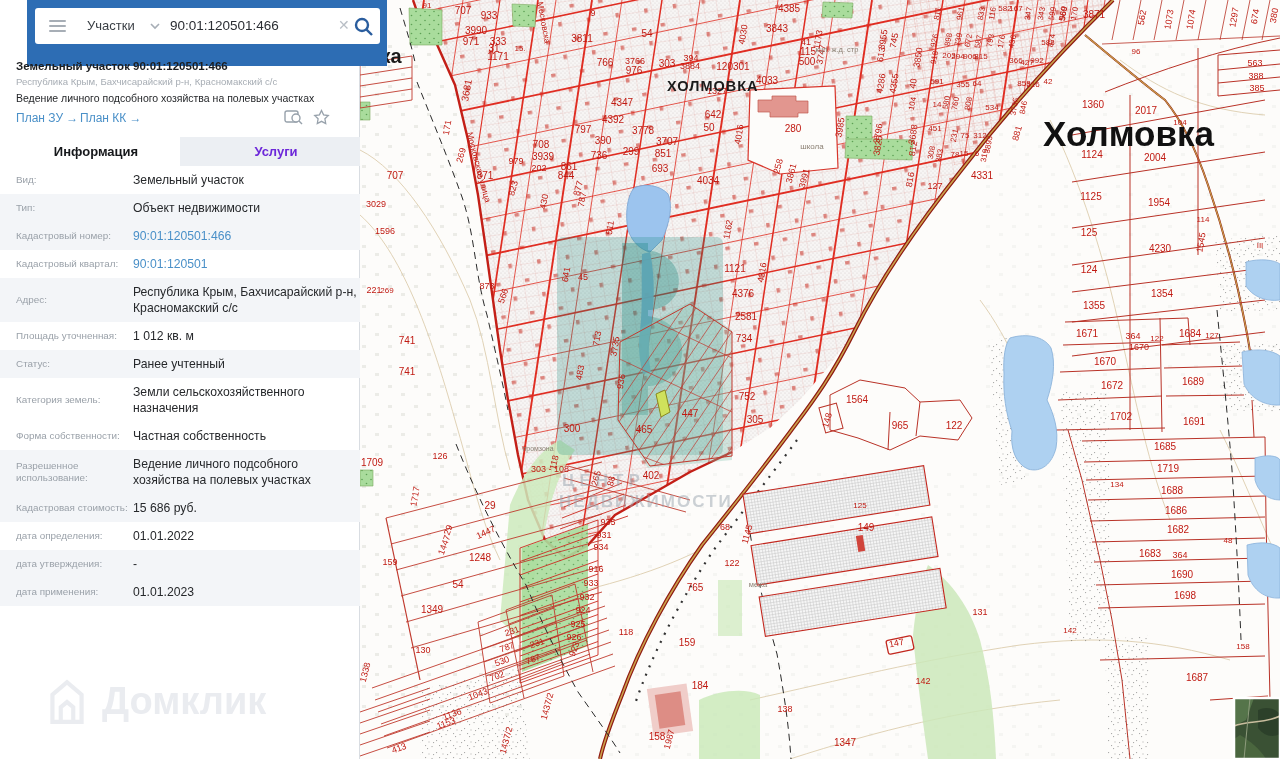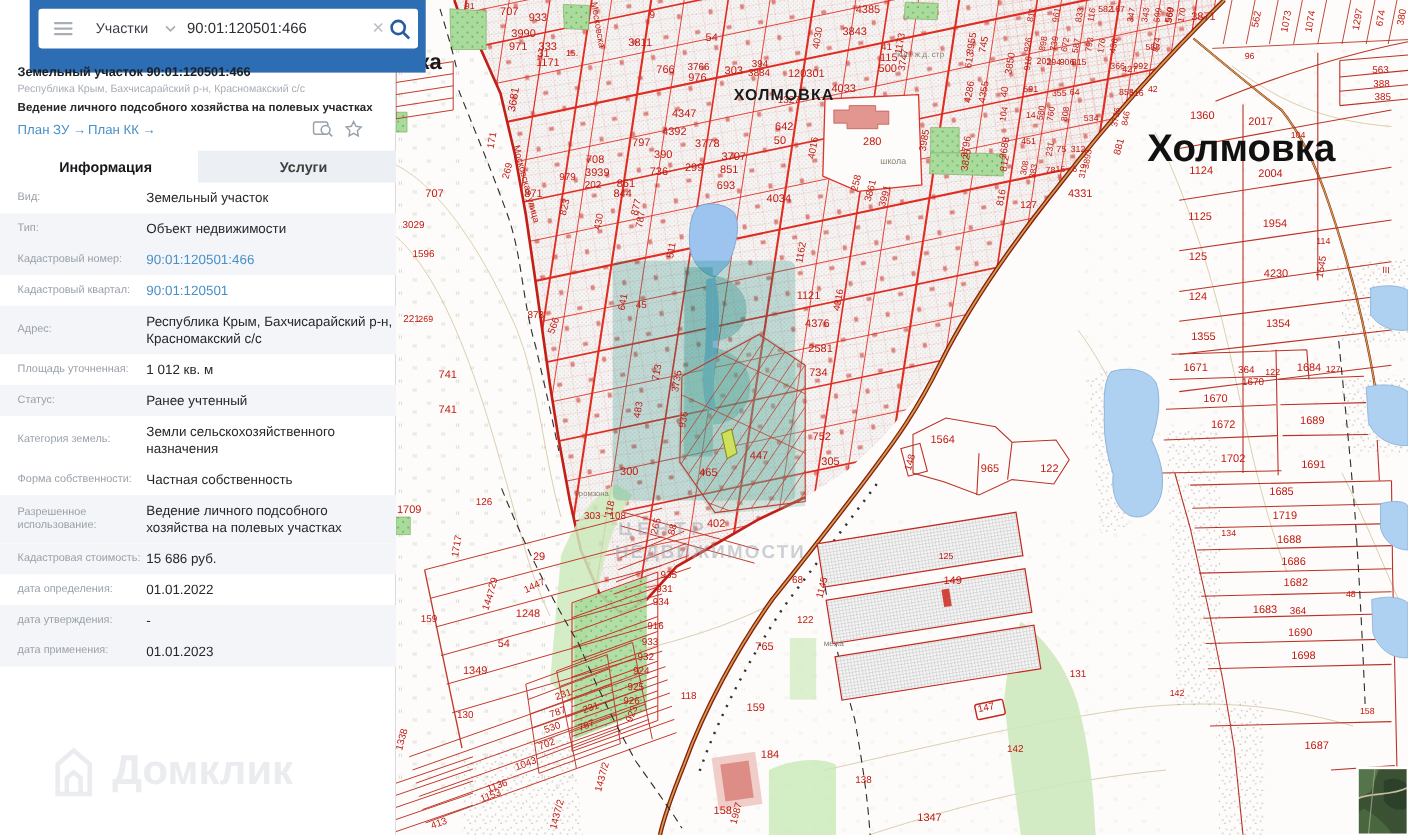--- a/index.html
+++ b/index.html
@@ -9,28 +9,28 @@
 .burger { position:absolute; left:14px; top:12px; width:17px; height:12px; }
 .burger div { height:2px; background:#a7aeb6; margin-bottom:3px; border-radius:1px; }
 .stype { position:absolute; left:52px; top:10px; font-size:13px; color:#3a3f45; }
 .chev { position:absolute; left:114px; }
 .query { position:absolute; left:135px; top:10px; font-size:13.5px; color:#2b2e33; }
 .xx { position:absolute; left:303px; top:9px; color:#b9bfc6; font-size:14px; }
 .panel .mag { position:absolute; left:317px; top:7px; }
 .content { position:absolute; top:50px; left:0; width:360px; }
 .title { margin:10px 16px 0; font-size:11.5px; font-weight:bold; color:#1c1e21; }
 .sub { margin:4px 16px 0; font-size:9.6px; color:#a7adb4; white-space:nowrap; }
-.desc { margin:5px 16px 0; font-size:10.5px; color:#26282b; white-space:nowrap;font-weight:bold; }
+.desc { margin:5px 16px 0; font-size:10.5px; color:#26282b; white-space:nowrap; }
 .links { position:relative; margin:7px 16px 0; font-size:12px; color:#4a90c8; height:15px; }
 .links .l1 { position:absolute; left:0; } .links .l2 { position:absolute; left:64px; }
 .licons { position:absolute; right:14px; top:-2px; color:#8e99a5; }
 .tabs { display:flex; margin-top:11px; height:29px; }
 .tab { flex:1; text-align:center; font-size:13px; font-weight:bold; line-height:29px;padding-left:12px; }
 .tab.on { background:#fff; color:#16181b; }
-.tab.off { background:#eceff3; color:#404040; }
+.tab.off { background:#eceff3; color:#6d28d9; }
 .row { position:relative; width:360px; }
 .row.odd { background:#f3f5f8; }
 .k { position:absolute; left:16px; top:50%; transform:translateY(-50%); width:126px; font-size:9.9px; color:#9aa1a9; line-height:12px; }
 .v { position:absolute; left:133px; top:50%; transform:translateY(-50%); width:242px; font-size:12.2px; color:#26282b; line-height:16px; }
 .lnk { color:#4a90c8; }
 .wm { position:absolute; left:42px; top:676px; display:flex; align-items:center; color:#e9eaee; }
 .wmtext { font-size:38px; font-weight:bold; letter-spacing:0px; margin-left:10px; color:#eaecf0; }
 .map { position:absolute; left:360px; top:0; width:920px; height:759px; }
 </style></head>
 <body>

